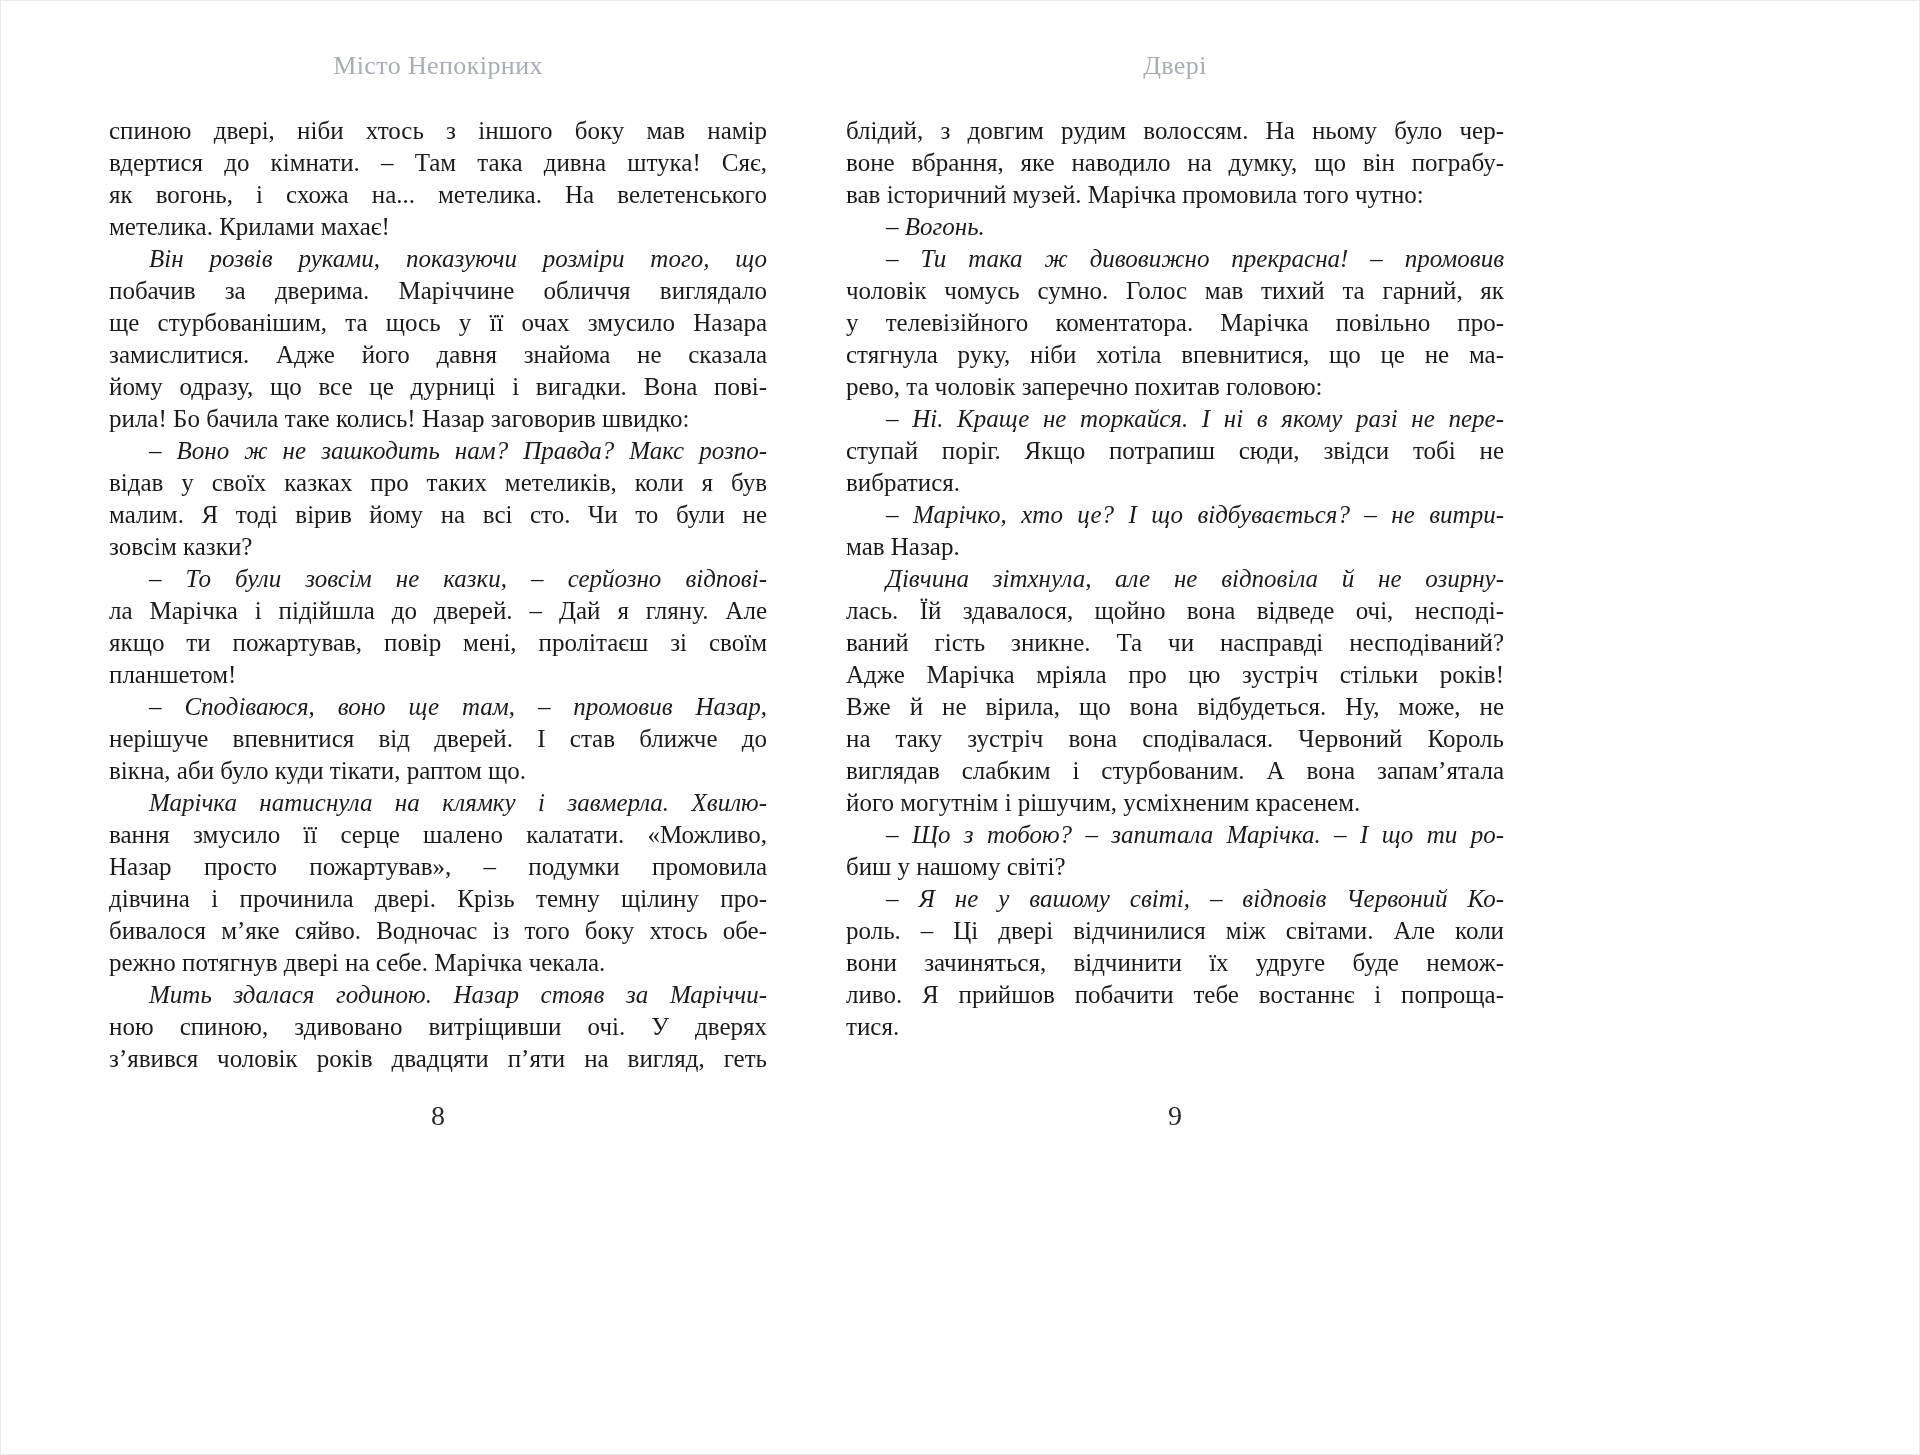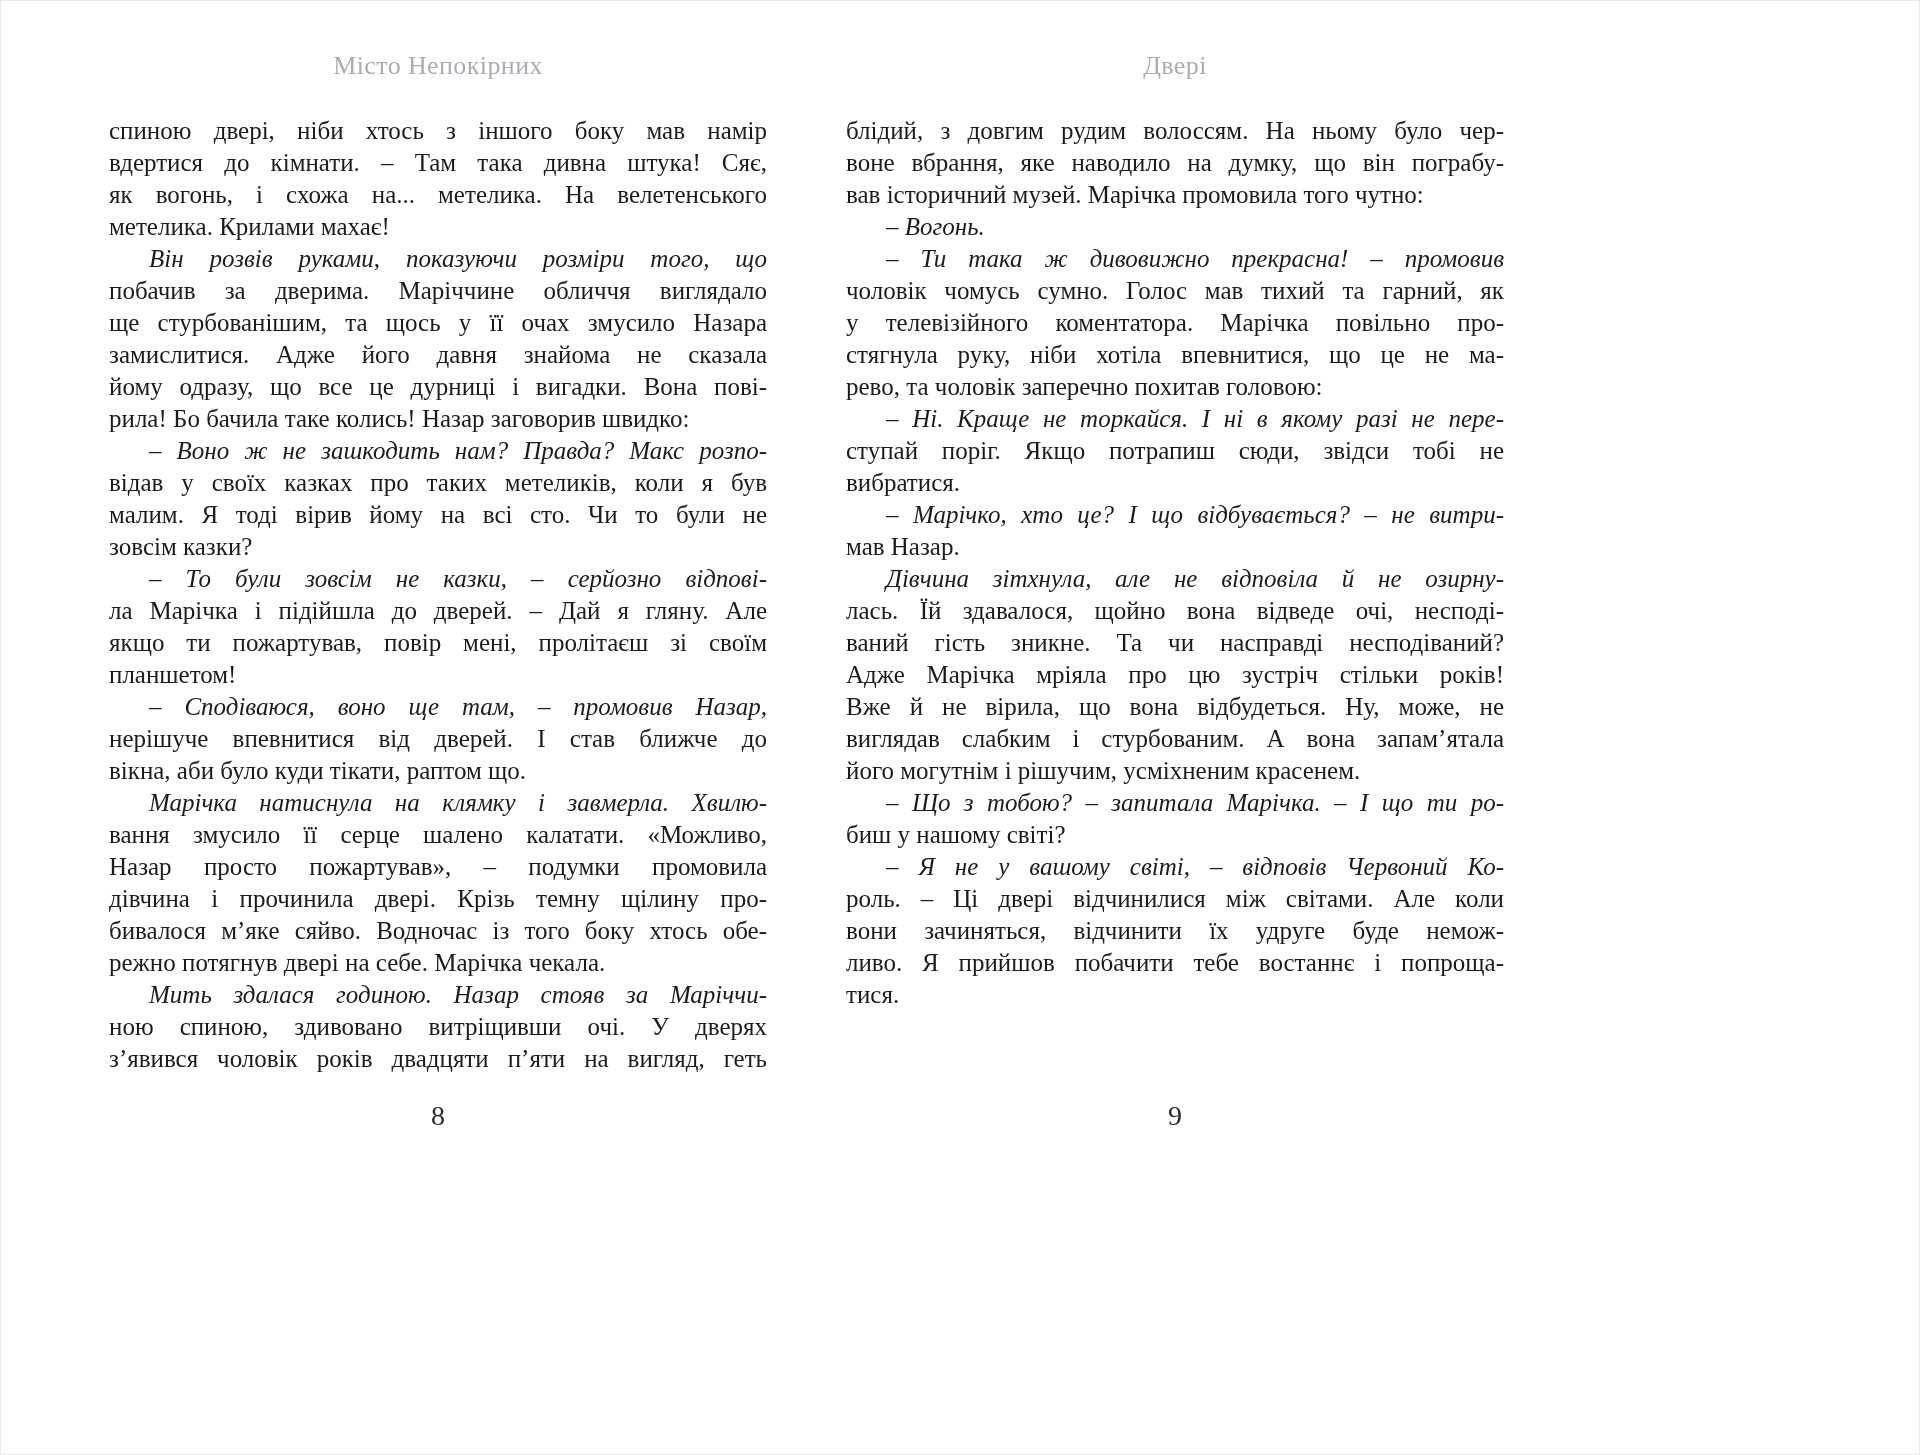--- a/index.html
+++ b/index.html
@@ -129,20 +129,21 @@
         <div class="line indent">– Ні. Краще не торкайся. І ні в якому разі не пере-</div>
         <div class="line">ступай поріг. Якщо потрапиш сюди, звідси тобі не</div>
         <div class="line para-end">вибратися.</div>
         <div class="line indent">– Марічко, хто це? І що відбувається? – не витри-</div>
         <div class="line para-end">мав Назар.</div>
         <div class="line indent">Дівчина зітхнула, але не відповіла й не озирну-</div>
         <div class="line">лась. Їй здавалося, щойно вона відведе очі, несподі-</div>
         <div class="line">ваний гість зникне. Та чи насправді несподіваний?</div>
         <div class="line">Адже Марічка мріяла про цю зустріч стільки років!</div>
         <div class="line">Вже й не вірила, що вона відбудеться. Ну, може, не</div>
+        <div class="line">на таку зустріч вона сподівалася. Червоний Король</div>
         <div class="line">виглядав слабким і стурбованим. А вона запам’ятала</div>
         <div class="line para-end">його могутнім і рішучим, усміхненим красенем.</div>
         <div class="line indent">– Що з тобою? – запитала Марічка. – І що ти ро-</div>
         <div class="line para-end">биш у нашому світі?</div>
         <div class="line indent">– Я не у вашому світі, – відповів Червоний Ко-</div>
         <div class="line">роль. – Ці двері відчинилися між світами. Але коли</div>
         <div class="line">вони зачиняться, відчинити їх удруге буде немож-</div>
         <div class="line">ливо. Я прийшов побачити тебе востаннє і попроща-</div>
         <div class="line para-end">тися.</div>
       </div>

